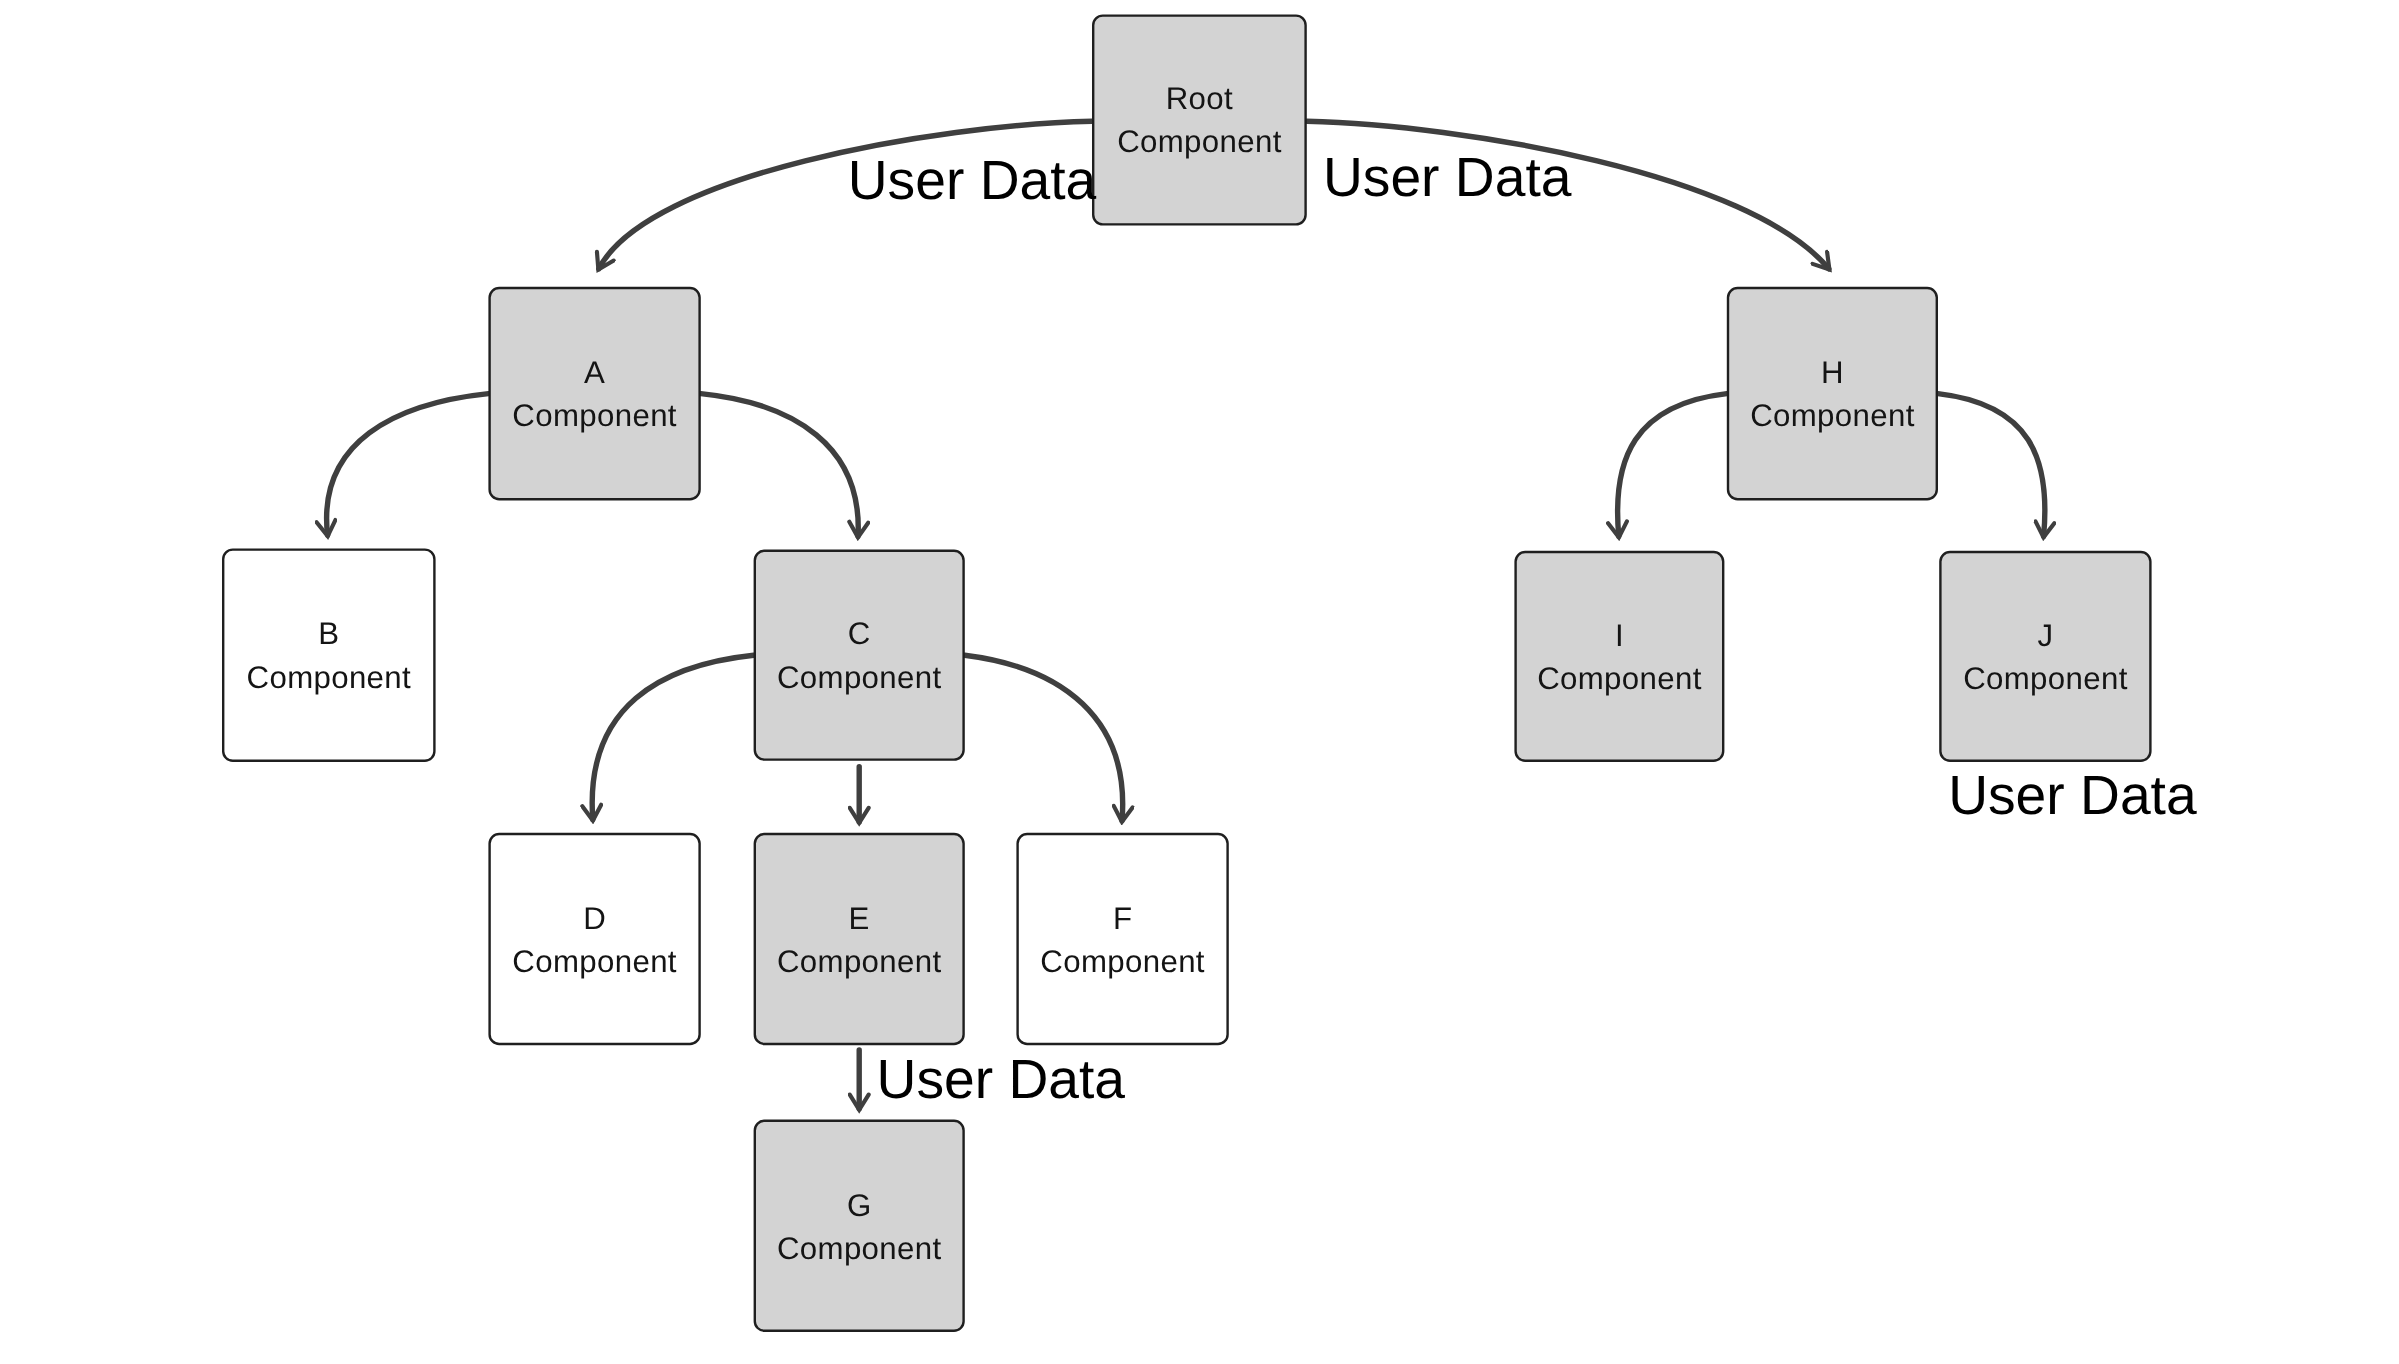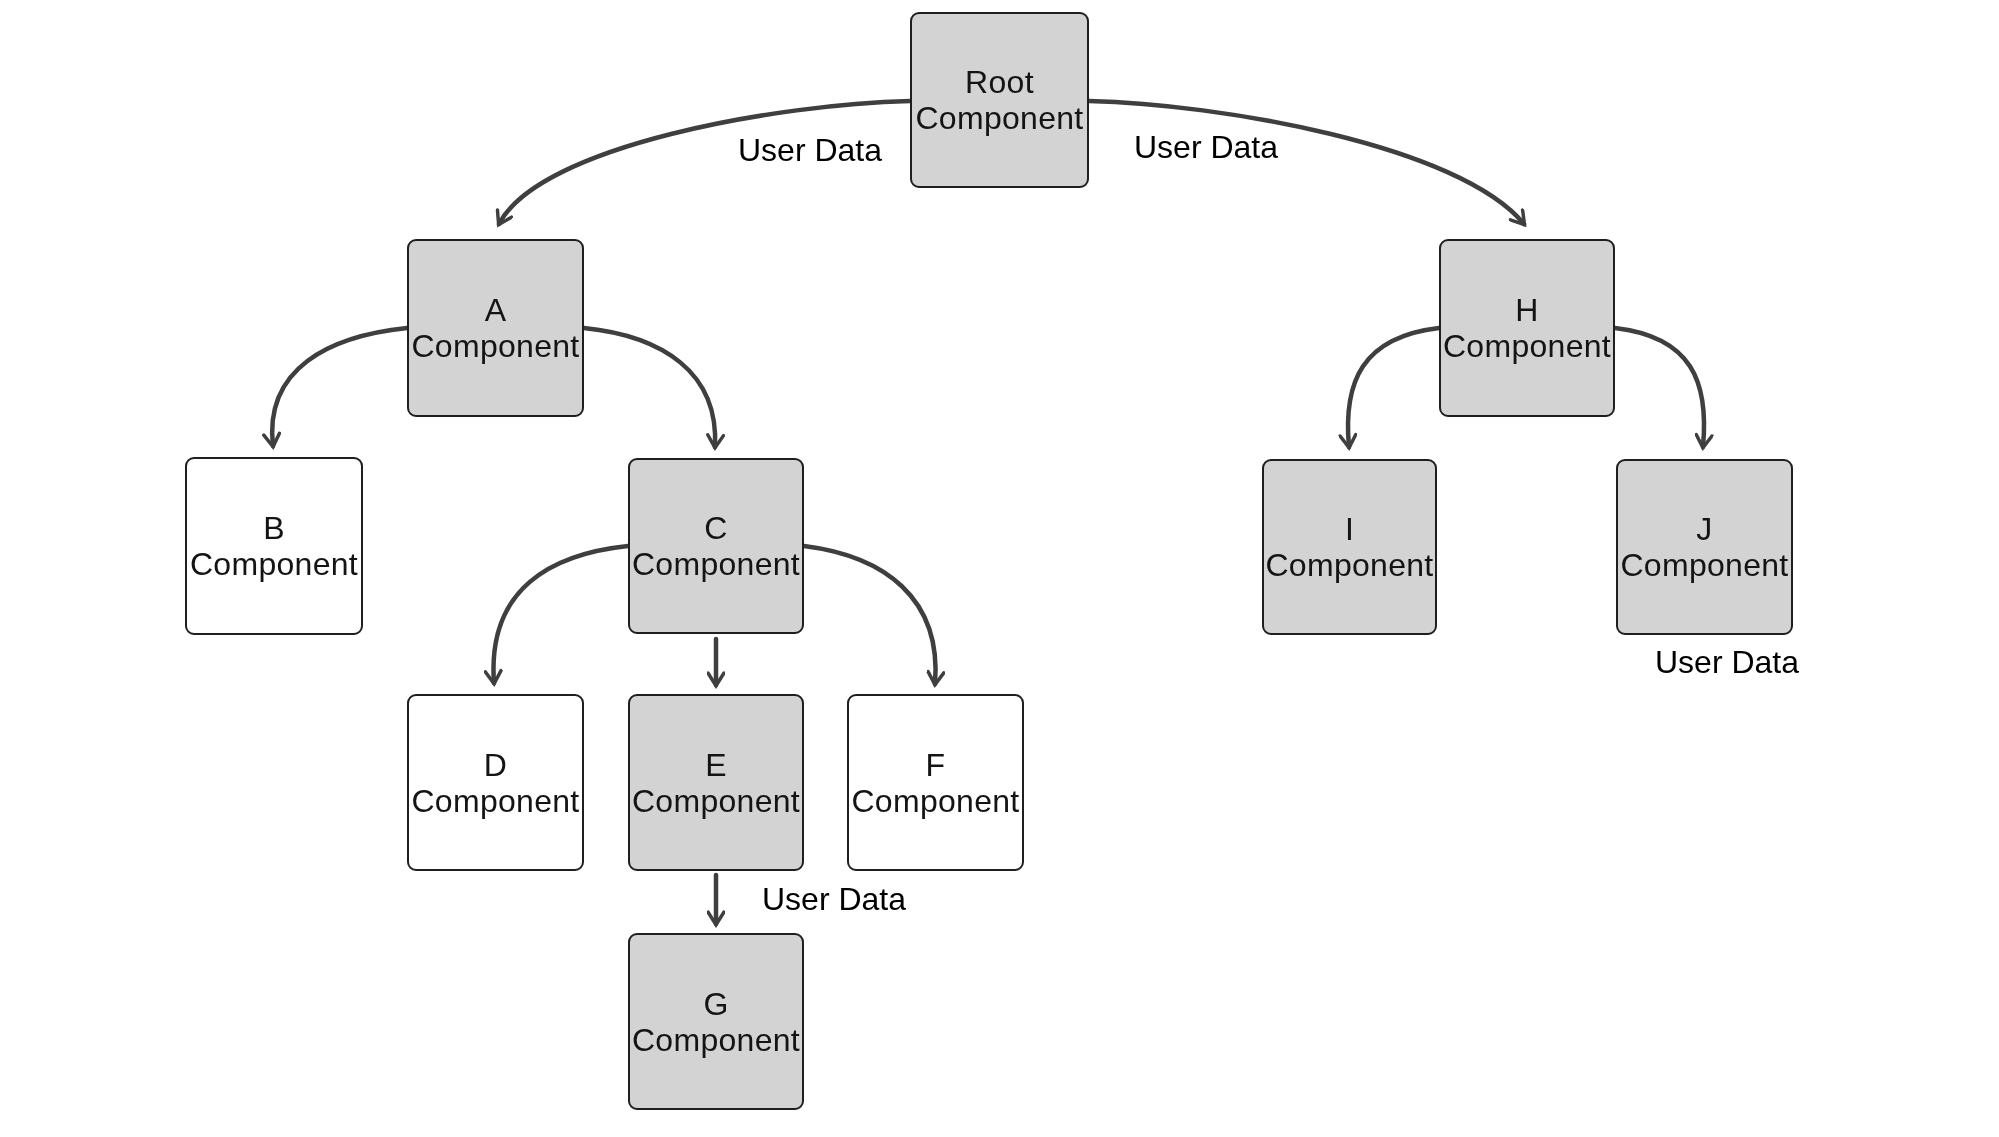--- a/index.html
+++ b/index.html
@@ -35,30 +35,30 @@
     border: 2.5px solid #1f1f1f;
     border-radius: 9px;
     display: flex;
     align-items: center;
     justify-content: center;
     text-align: center;
   }
   .node.fill-gray  { background: #d3d3d3; }
   .node.fill-white { background: #ffffff; }
   .node-label {
-    font-size: 32px;
+    font-size: 26px;
     line-height: 36px;
     color: #141414;
     letter-spacing: 0.3px;
     white-space: nowrap;
   }
   .edge-label {
     position: absolute;
     transform: translateX(-50%);
-    font-size: 32px;
+    font-size: 46px;
     line-height: 40px;
     color: #000000;
     white-space: nowrap;
     letter-spacing: 0px;
     text-align: center;
   }
 </style>
 </head>
 <body>
 

